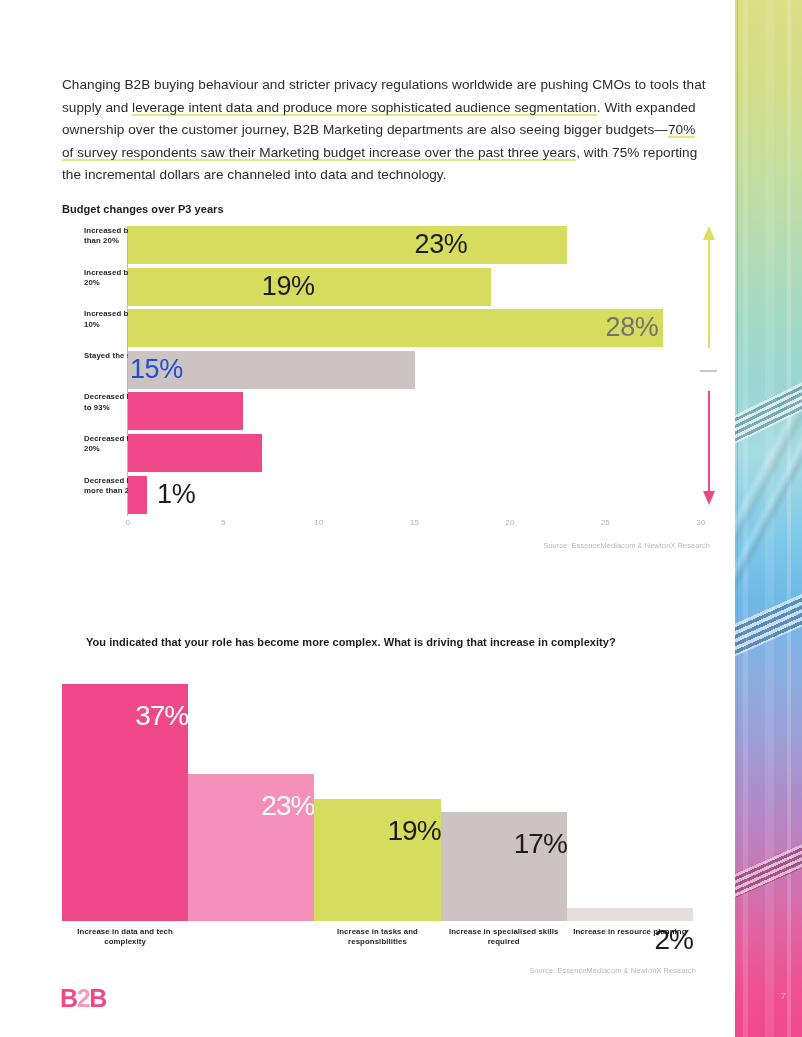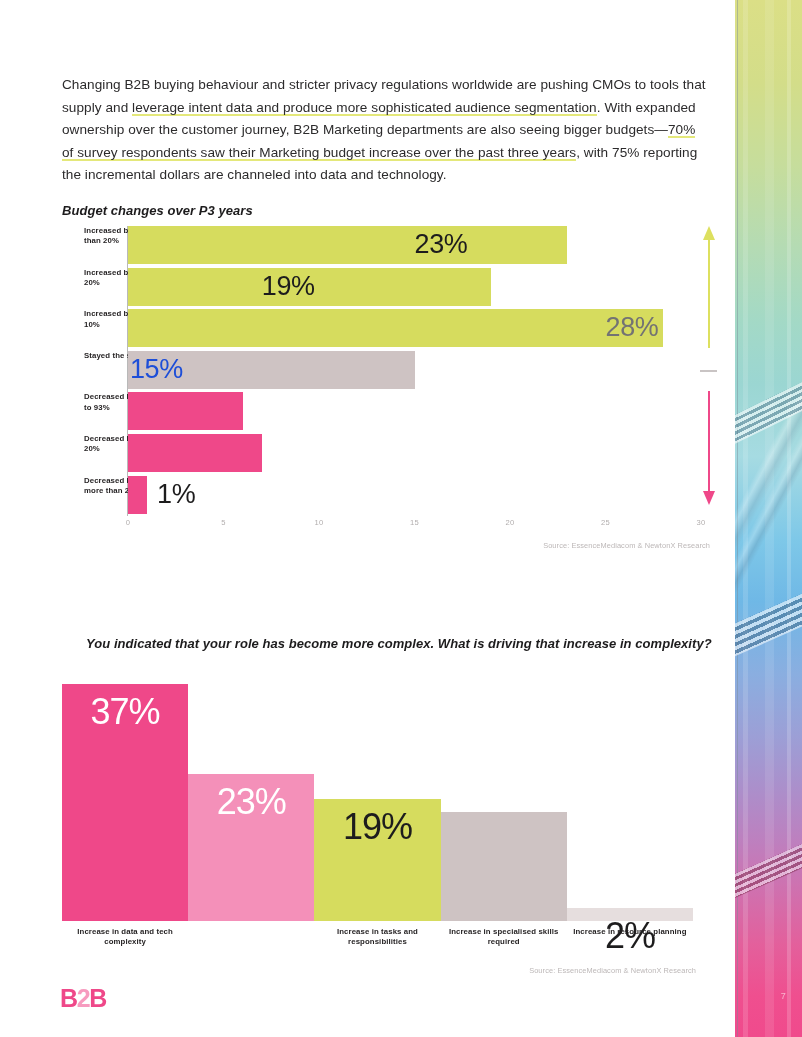--- a/index.html
+++ b/index.html
@@ -125,25 +125,24 @@
     background: linear-gradient(to top, #e4e87a 0, #e4e87a 2px, transparent 2px);
     padding-bottom: 1px;
   }
   #para-1 { top: 74px; }
   #para-2 { top: 577px; }
 
   
   .chart-heading {
     position: absolute;
     left: 62px;
-    font-size: 13px;
+    font-size: 11px;
     font-weight: bold;
     color: #1d1c1d;
     letter-spacing: .05px;
-    font-style: italic;
   }
   #chart1-heading { top: 203px; }
   #chart2-heading { top: 636px; width: 650px; margin-left: 24px; }
 
   
   #chart1 {
     position: absolute;
     left: 62px;
     top: 226px;
     width: 648px;
@@ -257,22 +256,22 @@
   .vbar {
     position: absolute;
     bottom: 0;
     left: 0;
     width: 100%;
   }
   .vbar-value {
     position: absolute;
     left: 0;
     width: 100%;
-    text-align: center;
-    font-size: 36px;
+    text-align: right;
+    font-size: 28px;
     font-weight: 300;
     letter-spacing: -1px;
     line-height: 1;
   }
   .vcol-label {
     position: absolute;
     top: 262px;
     left: 0;
     width: 100%;
     text-align: center;
@@ -406,20 +405,21 @@
           <div class="vbar" style="height: 147.2px; background: rgb(244, 144, 185);"></div>
           <div class="vbar-value" style="color: rgb(255, 255, 255); bottom: 101.2px;">23%</div>
         </div>
         <div class="vcol" style="left: 252.4px; width: 126.2px; height: 256px;">
           <div class="vbar" style="height: 121.6px; background: rgb(214, 220, 94);"></div>
           <div class="vbar-value" style="color: rgb(29, 28, 29); bottom: 75.6px;">19%</div>
           <div class="vcol-label">Increase in tasks and responsibilities</div>
         </div>
         <div class="vcol" style="left: 378.6px; width: 126.2px; height: 256px;">
           <div class="vbar" style="height: 108.8px; background: rgb(206, 195, 195);"></div>
+          <div class="vbar-value" style="color: rgb(29, 28, 29); bottom: 62.8px;">17%</div>
           <div class="vcol-label">Increase in specialised skills required</div>
         </div>
         <div class="vcol" style="left: 504.8px; width: 126.2px; height: 256px;">
           <div class="vbar" style="height: 12.8px; background: rgb(230, 222, 222);"></div>
           <div class="vbar-value" style="color: rgb(29, 28, 29); bottom: -33.2px;">2%</div>
           <div class="vcol-label">Increase in resource planning</div>
         </div>
       </div>
   </div>
 

